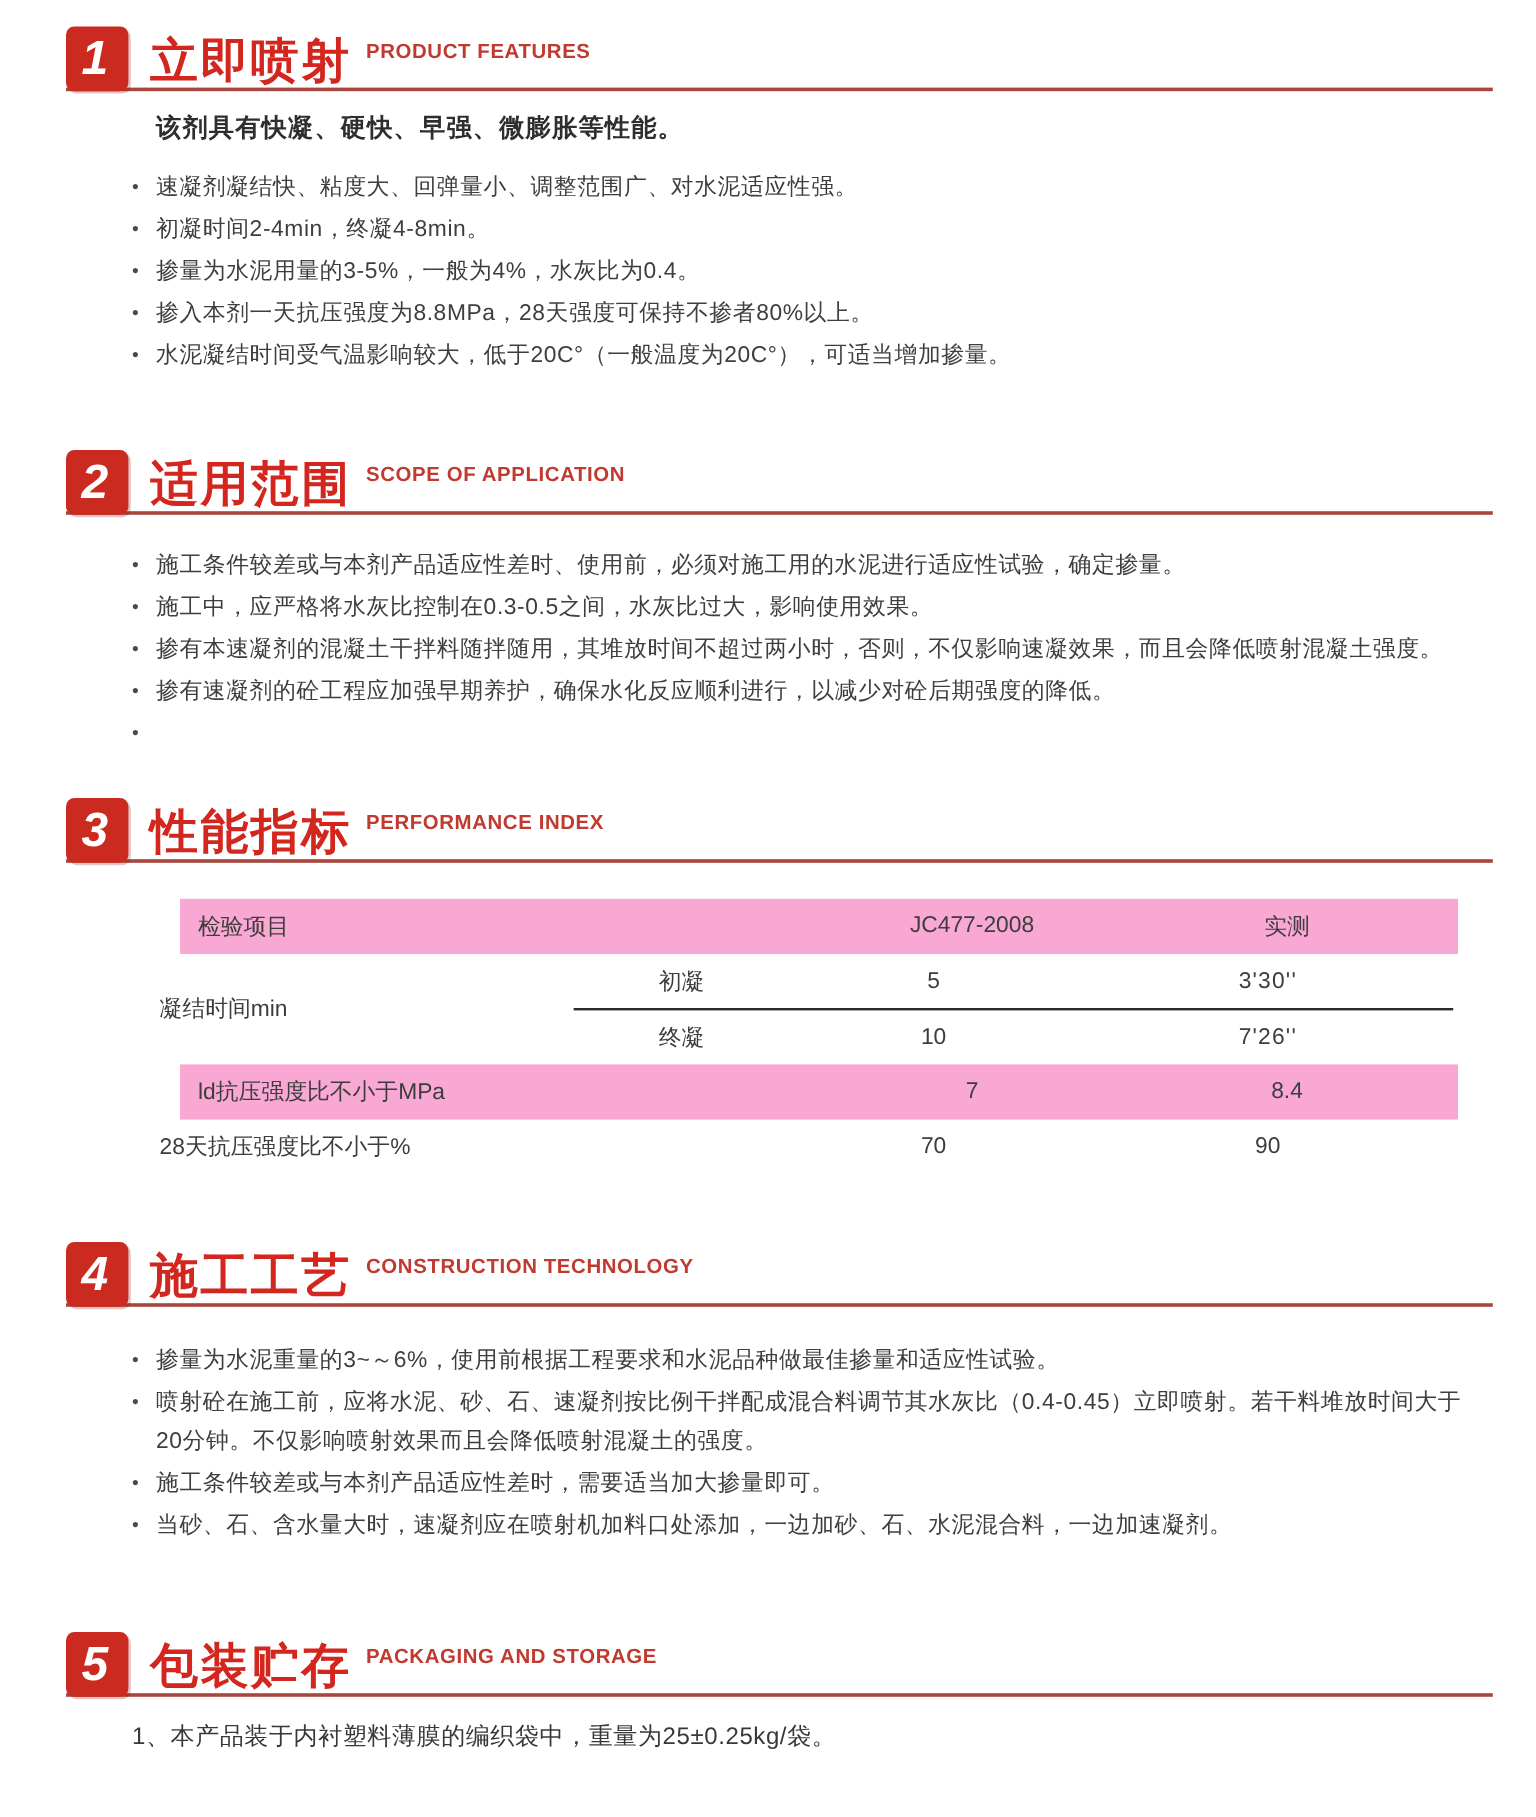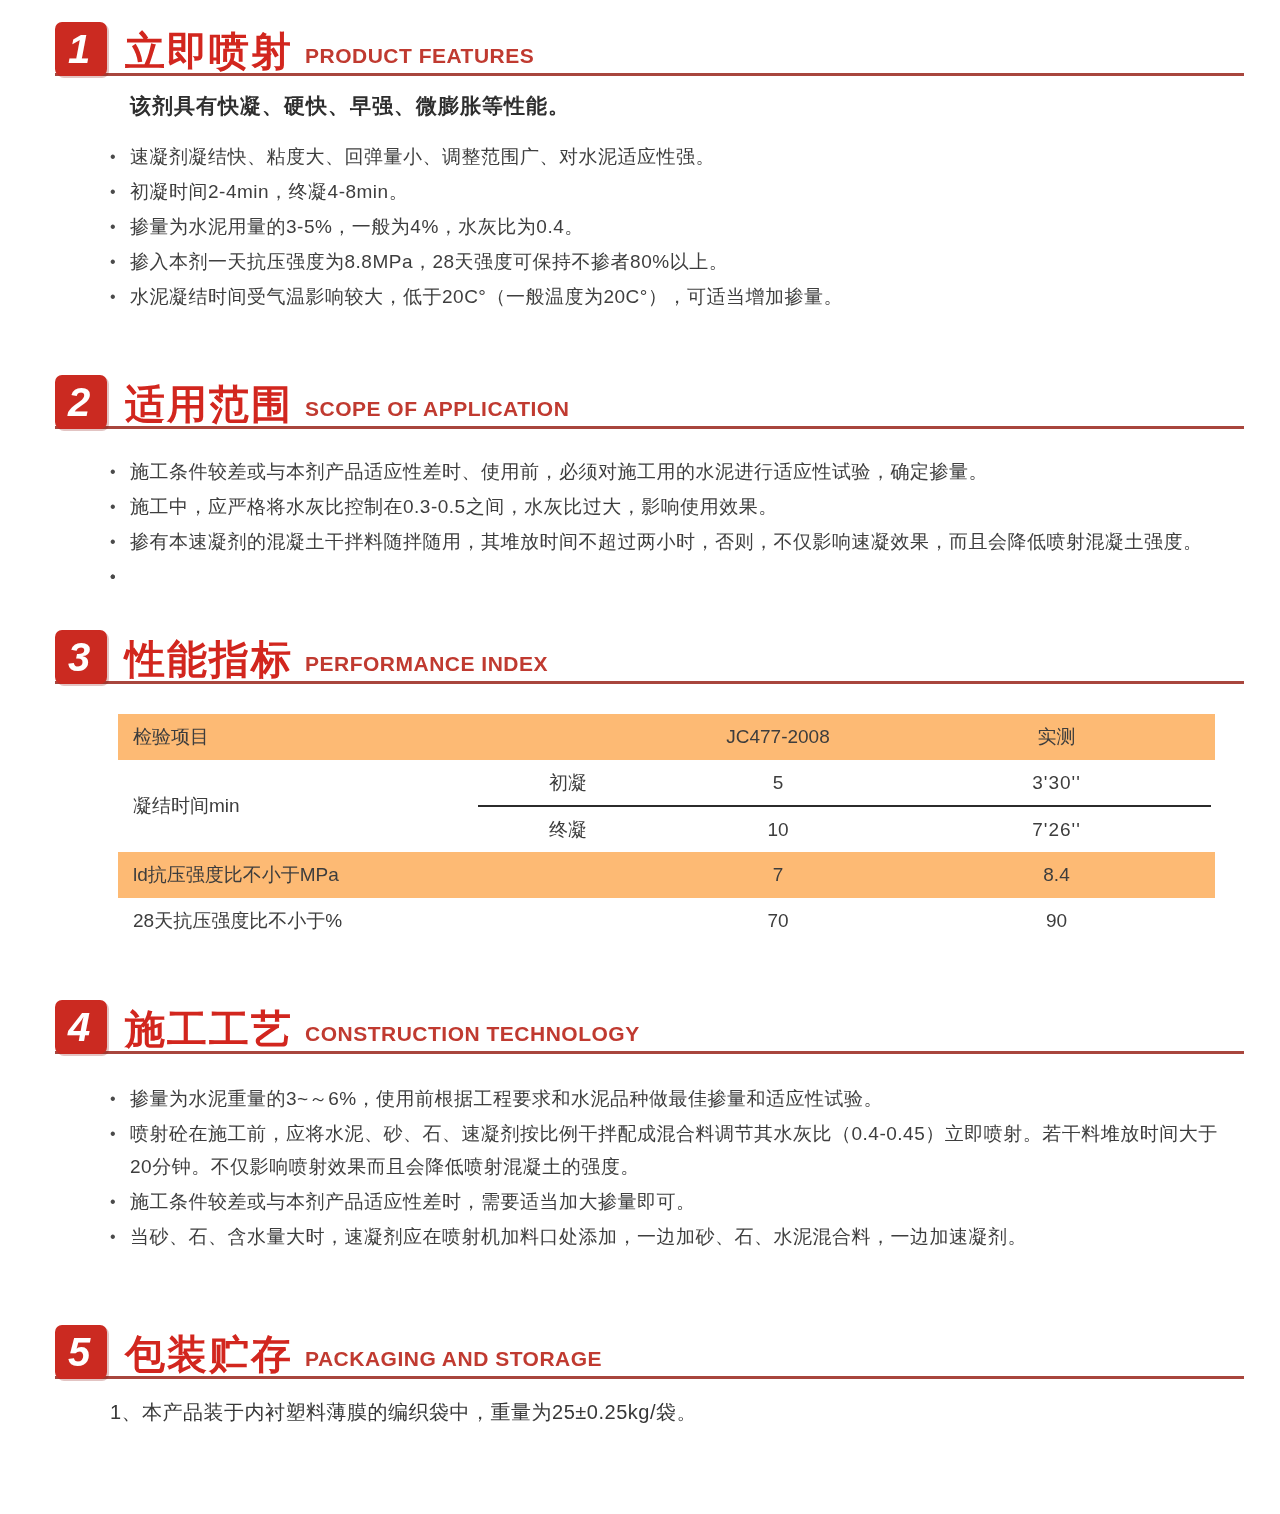--- a/index.html
+++ b/index.html
@@ -27,22 +27,22 @@
   }
   .num-box span {
     color:#fff; font-size:40px; font-weight:bold; font-style:italic;
     transform:translateX(-2px); line-height:1;
   }
   .sec-title {
     color:#d2261e; font-size:40px; font-weight:bold; letter-spacing:2px;
     margin-left:18px; line-height:1.15; padding-bottom:2px;
   }
   .sec-sub {
-    color:#c03a30; font-size:21px; font-weight:bold; letter-spacing:.5px;
-    margin-left:12px; padding-bottom:8px;
+    color:#c03a30; font-size:17px; font-weight:bold; letter-spacing:.5px;
+    margin-left:12px; padding-bottom:23px;
   }
 
   
   .intro {
     margin:16px 0 20px 130px; font-size:21px; font-weight:bold; color:#2e2e2e;
     letter-spacing:1px;
   }
   ul.bullets { list-style:none; margin-top:12px; }
   ul.bullets li {
     position:relative; margin:0 60px 0 130px; padding:0;
@@ -60,21 +60,21 @@
   .s2 { margin-top:62px; }
   .s3 { margin-top:72px; }
   .s4 { margin-top:56px; }
   .s5 { margin-top:72px; }
 
   
   .perf-table {
     margin:30px 65px 0 118px; font-size:19px; color:#3d3d3d;
   }
   .t-row { display:grid; grid-template-columns:360px 180px 240px 1fr; align-items:center; }
-  .t-row.gray { background:#fdba74; }
+  .t-row.gray { background:#f9a8d4;margin-left:32px; }
   .t-row.h46 { height:46px; }
   .cell-left { padding-left:15px; text-align:left; }
   .cell-center { text-align:center; }
   .t-combined { display:flex; height:92px; background:#fff; }
   .t-combined .left-cell {
     width:360px; display:flex; align-items:center; padding-left:15px;
   }
   .t-combined .right-wrap { flex:1; display:flex; flex-direction:column;justify-content:center; }
   .sub-row {
     display:grid; grid-template-columns:180px 240px 1fr; align-items:center; flex:1;
@@ -110,21 +110,21 @@
       <div class="num-box">
         <span>2</span>
       </div>
       <div class="sec-title">适用范围</div>
       <div class="sec-sub">SCOPE OF APPLICATION</div>
     </div>
     <ul class="bullets" style="margin-top:26px;">
       <li><span class="marker">•</span><span>施工条件较差或与本剂产品适应性差时、使用前，必须对施工用的水泥进行适应性试验，确定掺量。</span></li>
       <li><span class="marker">•</span><span>施工中，应严格将水灰比控制在0.3-0.5之间，水灰比过大，影响使用效果。</span></li>
       <li><span class="marker">•</span><span>掺有本速凝剂的混凝土干拌料随拌随用，其堆放时间不超过两小时，否则，不仅影响速凝效果，而且会降低喷射混凝土强度。</span></li>
-      <li><span class="marker">•</span></li>
+      <li><span class="marker">•</span><span>掺有速凝剂的砼工程应加强早期养护，确保水化反应顺利进行，以减少对砼后期强度的降低。</span></li>
       <li><span class="marker">•</span></li>
     </ul>
   </div>
 
   <div class="section s3">
     <div class="sec-header">
       <div class="num-box">
         <span>3</span>
       </div>
       <div class="sec-title">性能指标</div>

